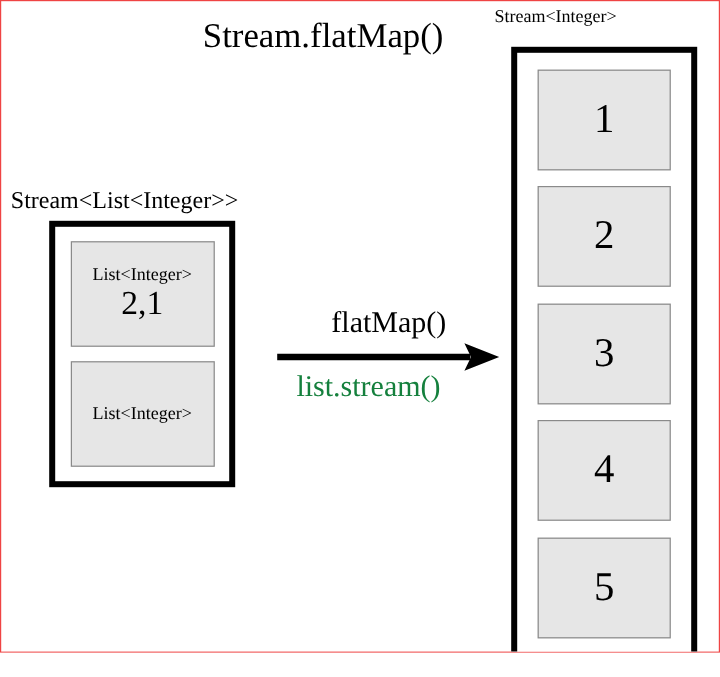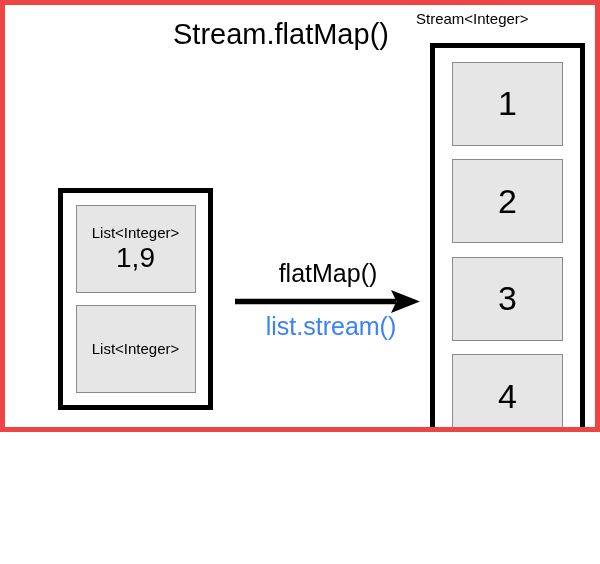--- a/index.html
+++ b/index.html
@@ -1,23 +1,23 @@
 <!DOCTYPE html>
 <html><head>
 <meta charset="utf-8">
 <style>
   html, body { margin: 0; padding: 0; background: #fff; }
   .page {
     position: relative;
     width: 600px;
-    height: 432px;
+    height: 544px;
     box-sizing: border-box;
     background: #ffffff;
-    border: 5px solid #ef4444;
-    font-family: Liberation Sans, sans-serif;
+    border: 1px solid #ef4444;
+    font-family: Liberation Serif, serif;
     color: #000;
     overflow: hidden;
   }
   .title {
     position: absolute;
     left: 168px;
     top: 15px;
     font-size: 29px;
     line-height: 1;
     white-space: nowrap;
@@ -41,21 +41,21 @@
   .stream-box {
     position: absolute;
     box-sizing: border-box;
     border: 5px solid #000;
     background: #fff;
     display: flex;
     flex-direction: column;
     justify-content: space-evenly;
     align-items: center;
   }
-  .source-box { left: 53px;  top: 183px; width: 155px; height: 222px; }
+  .source-box { left: 40px;  top: 183px; width: 155px; height: 222px; }
   .result-box { left: 425px; top: 38px;  width: 155px; height: 511px; }
   .cell {
     box-sizing: border-box;
     background: #e6e6e6;
     border: 1px solid #8a8a8a;
     display: flex;
     flex-direction: column;
     justify-content: center;
     align-items: center;
     text-align: center;
@@ -79,41 +79,41 @@
     text-align: center;
     font-size: 25px;
     line-height: 1;
     white-space: nowrap;
   }
   .op-sublabel {
     position: absolute;
     left: 246px;
     top: 309px;
     width: 160px;
-    text-align: center;
     font-size: 25px;
     line-height: 1;
-    color: #3b82f6;
+    color: #15803d;
     white-space: nowrap;
   }
 </style>
 </head>
 <body>
 
 <div class="page">
 
   <div class="title">Stream.flatMap()</div>
 
   <div class="result-label">Stream&lt;Integer&gt;</div>
 
+  <div class="source-label">Stream&lt;List&lt;Integer&gt;&gt;</div>
 
   <div class="stream-box source-box">
     <div class="cell source-cell">
       <div class="cell-type">List&lt;Integer&gt;</div>
-      <div class="cell-value">1,9</div>
+      <div class="cell-value">2,1</div>
     </div>
     <div class="cell source-cell">
       <div class="cell-type">List&lt;Integer&gt;</div>
     </div>
   </div>
 
   <div class="op-label">flatMap()</div>
 
   <svg class="arrow-svg" viewBox="0 0 195 33" xmlns="http://www.w3.org/2000/svg" aria-hidden="true">
     <line x1="5" y1="16.5" x2="166" y2="16.5" stroke="#000" stroke-width="5.5"></line>

